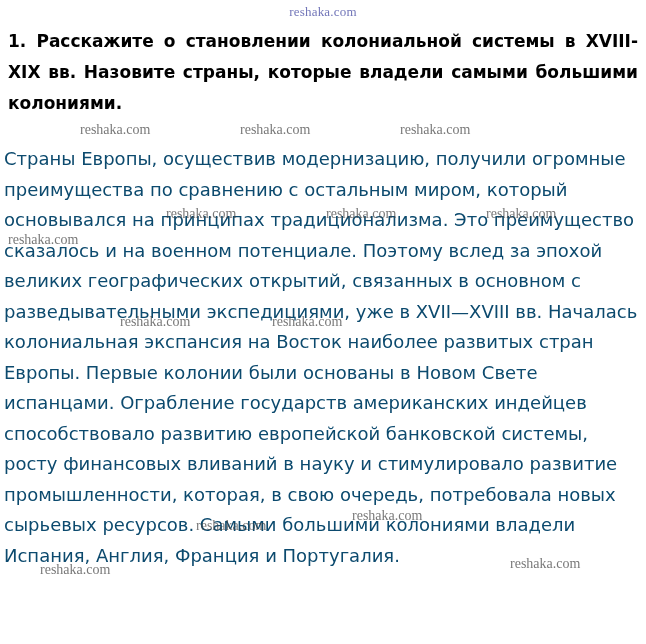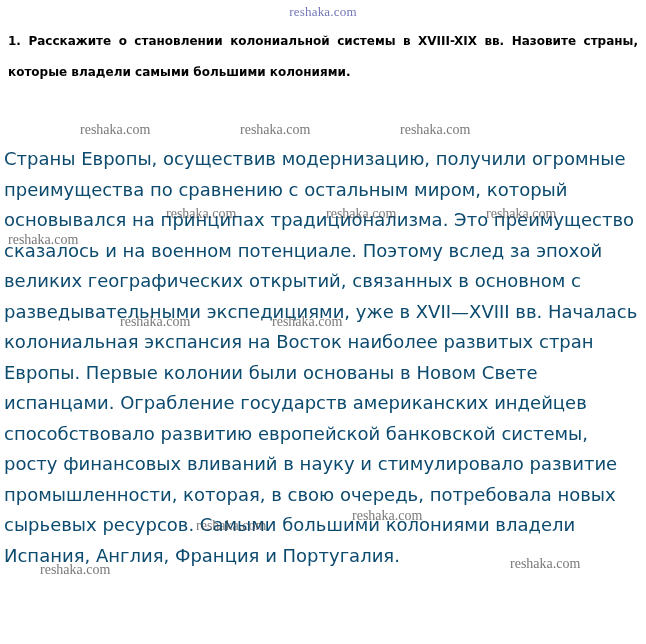--- a/index.html
+++ b/index.html
@@ -42,21 +42,21 @@
     white-space: nowrap;
     pointer-events: none;
   }
   .question {
     position: absolute;
     top: 26px;
     left: 8px;
     width: 630px;
     font-family: "DejaVu Sans", sans-serif;
     font-weight: bold;
-    font-size: 12px;
+    font-size: 17px;
     line-height: 31px;
     text-align: justify;
     color: #000000;
   }
   .question .num {
     font-weight: bold;
   }
   .body-text {
     position: absolute;
     top: 144px;

